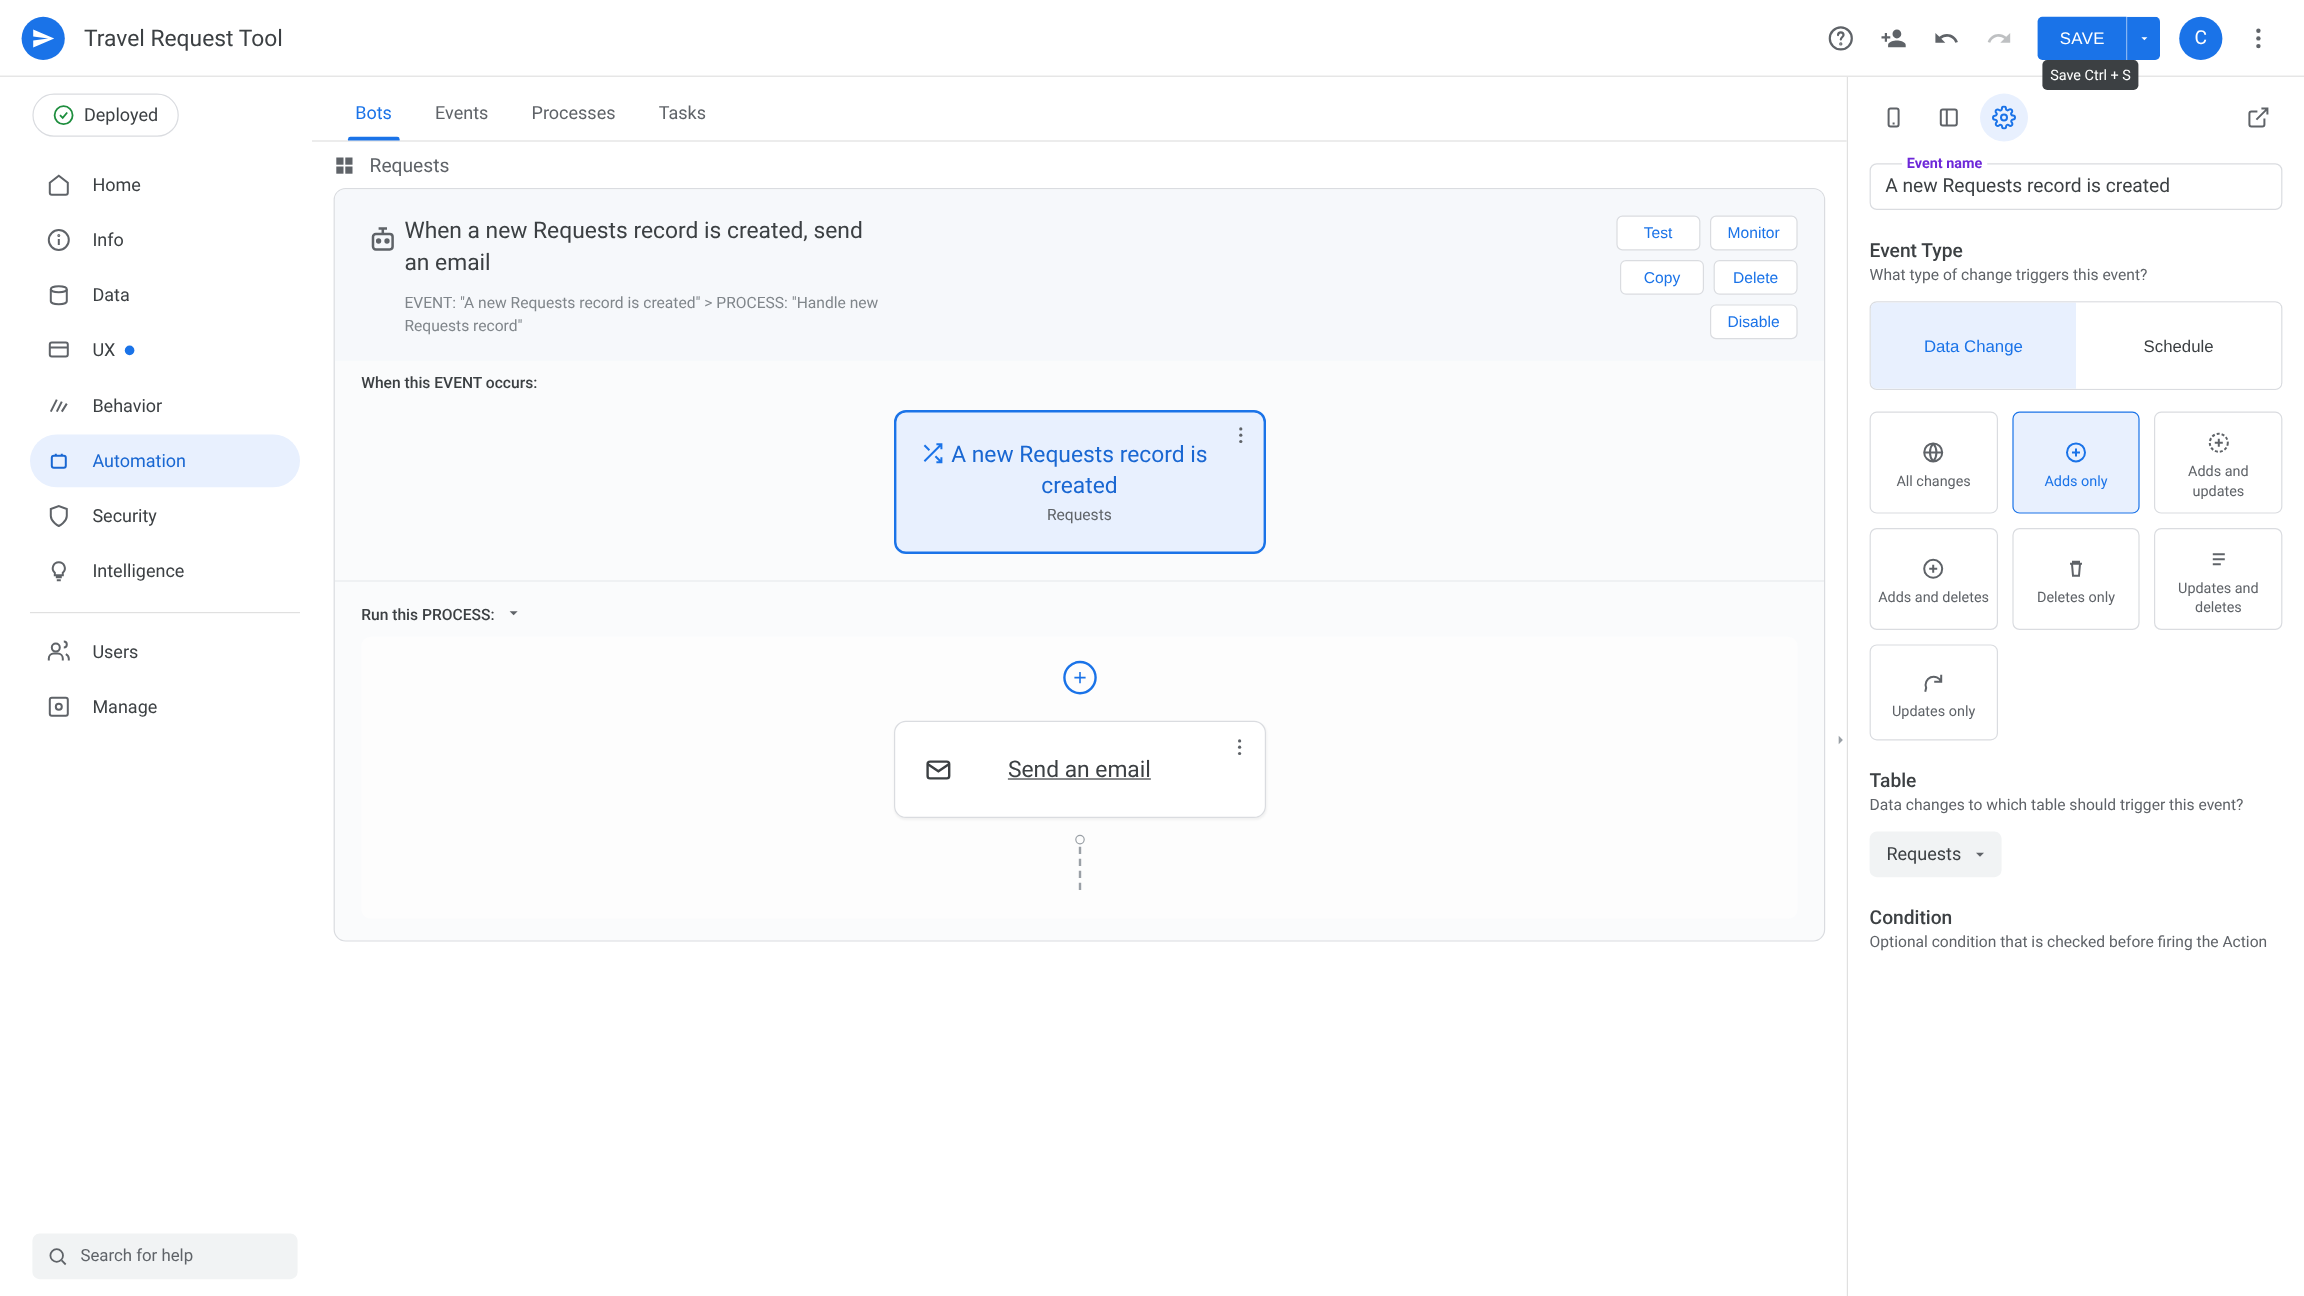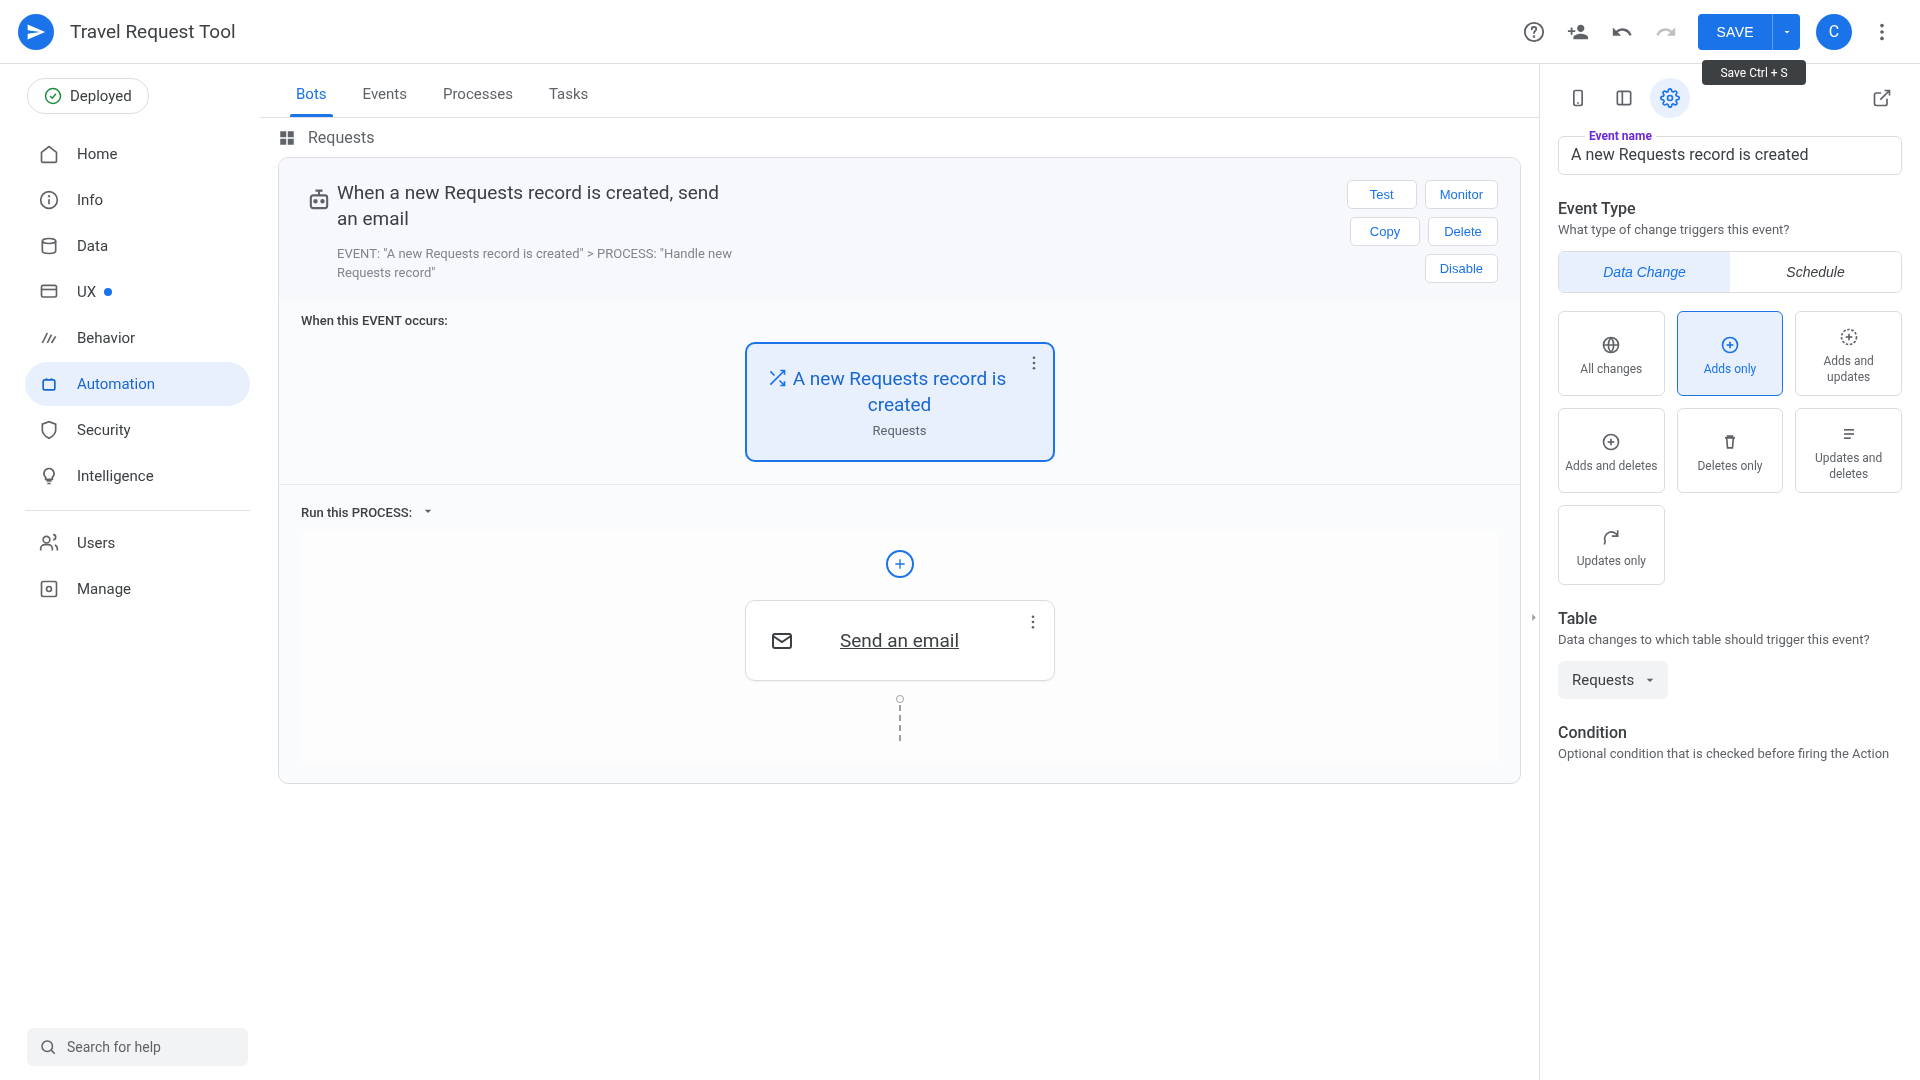--- a/index.html
+++ b/index.html
@@ -9,21 +9,21 @@
 
 .topbar { display: flex; align-items: center; height: 64px; padding: 0 18px; border-bottom: 1px solid #e0e0e0; }
 .logo { width: 36px; height: 36px; border-radius: 50%; background: #1a73e8; display: flex; align-items: center; justify-content: center; margin-right: 16px; }
 .app-title { font-size: 19px; color: #3c4043; }
 .topbar-spacer { flex: 1; }
 .top-icon { width: 40px; height: 40px; display: flex; align-items: center; justify-content: center; border-radius: 50%; color: #5f6368; cursor: pointer; margin-left: 4px; }
 .top-icon svg { width: 22px; height: 22px; }
 .save-btn-group { display: flex; margin-left: 12px; position: relative; }
 .save-btn { background: #1a73e8; color: #fff; border: none; padding: 0 18px; height: 36px; font-size: 14px; font-weight: 500; border-radius: 4px 0 0 4px; cursor: pointer; letter-spacing: 0.3px; }
 .save-dd { background: #1a73e8; color: #fff; border: none; border-left: 1px solid rgba(255,255,255,0.3); width: 28px; height: 36px; border-radius: 0 4px 4px 0; cursor: pointer; display: flex; align-items: center; justify-content: center; }
-.tooltip { position: absolute; top: 46px; left: 4px; background: #3c4043; color: #fff; font-size: 12px; padding: 6px 18px 5px; border-radius: 4px; white-space: nowrap; }
+.tooltip { position: absolute; top: 36px; left: 4px; background: #3c4043; color: #fff; font-size: 12px; padding: 6px 6px 5px; border-radius: 4px; white-space: nowrap; }
 .avatar { width: 36px; height: 36px; border-radius: 50%; background: #1a73e8; color: #fff; display: flex; align-items: center; justify-content: center; font-size: 16px; margin-left: 16px; }
 .kebab-top { margin-left: 10px; }
 
 
 .body { display: flex; flex: 1; overflow: hidden; }
 
 
 .sidebar { width: 260px; display: flex; flex-direction: column; padding: 14px 10px 14px 25px; }
 .deployed-badge { display: inline-flex; align-items: center; border: 1px solid #dadce0; border-radius: 20px; padding: 8px 16px; margin-bottom: 18px; align-self: flex-start; margin-left: 2px; }
 .deployed-badge .check { color: #1e8e3e; margin-right: 8px; display: flex; }
@@ -94,21 +94,21 @@
 .rp-body { padding: 4px 18px 18px; }
 
 .field-outline { border:1px solid #dadce0; border-radius:6px; padding: 8px 12px 10px; position:relative; margin-bottom: 24px; }
 .field-outline .flabel { position:absolute; top:-8px; left:26px; background:#fff; padding:0 4px; font-size:12px; color:#6d28d9;font-weight:bold; }
 .field-outline input { border:none; outline:none; width:100%; font-size:16px; color:#3c4043; font-family: inherit; }
 
 .rp-section-title { font-size:16px; color:#3c4043; font-weight: 500; margin-bottom:4px; }
 .rp-section-desc { font-size:13px; color:#5f6368; margin-bottom:14px; }
 
 .seg-toggle { display:flex; border:1px solid #dadce0; border-radius:6px; overflow:hidden; margin-bottom:18px; }
-.seg-toggle button { flex:1; border:none; background:#fff; padding:12px 0; font-size:14px; color:#3c4043; cursor:pointer;font-style:italic; }
+.seg-toggle button { flex:1; border:none; background:#fff; padding:28px 0; font-size:14px; color:#3c4043; cursor:pointer; }
 .seg-toggle button.active { background:#e8f0fe; color:#1a73e8; }
 
 .option-grid { display:grid; grid-template-columns: repeat(3, 1fr); gap:12px; margin-bottom:24px; }
 .opt-card { border:1px solid #dadce0; border-radius:6px; padding: 14px 6px 10px; display:flex; flex-direction:column; align-items:center; gap:6px; cursor:pointer; text-align:center; min-height: 80px; justify-content: center;}
 .opt-card.selected { border-color:#1a73e8; background:#e8f0fe; color:#1a73e8; }
 .opt-card .oicon { width:22px; height:22px; display:flex; align-items:center; justify-content:center; color:#5f6368;}
 .opt-card.selected .oicon { color:#1a73e8; }
 .opt-card .olabel { font-size:12px; line-height:1.3; color:#5f6368; }
 .opt-card.selected .olabel { color:#1a73e8; }
 

